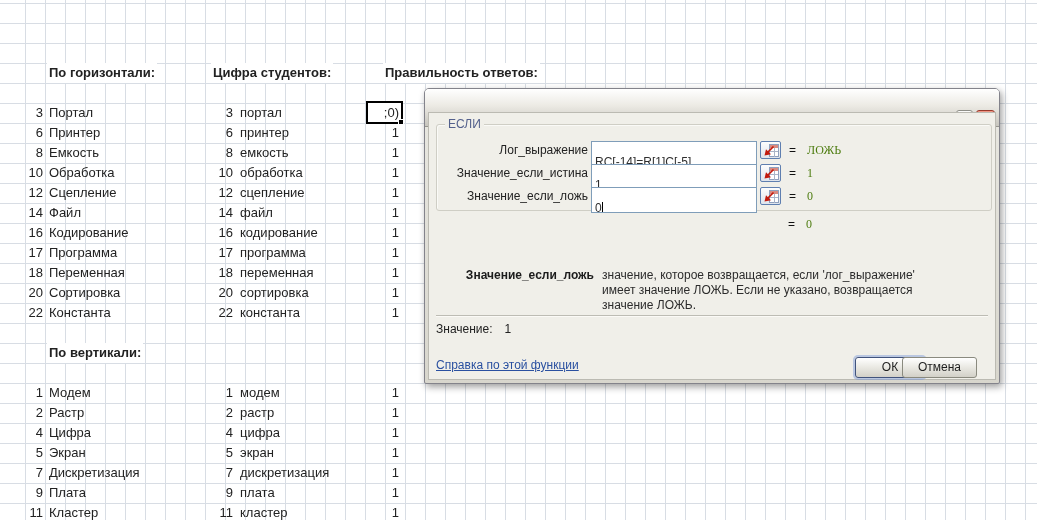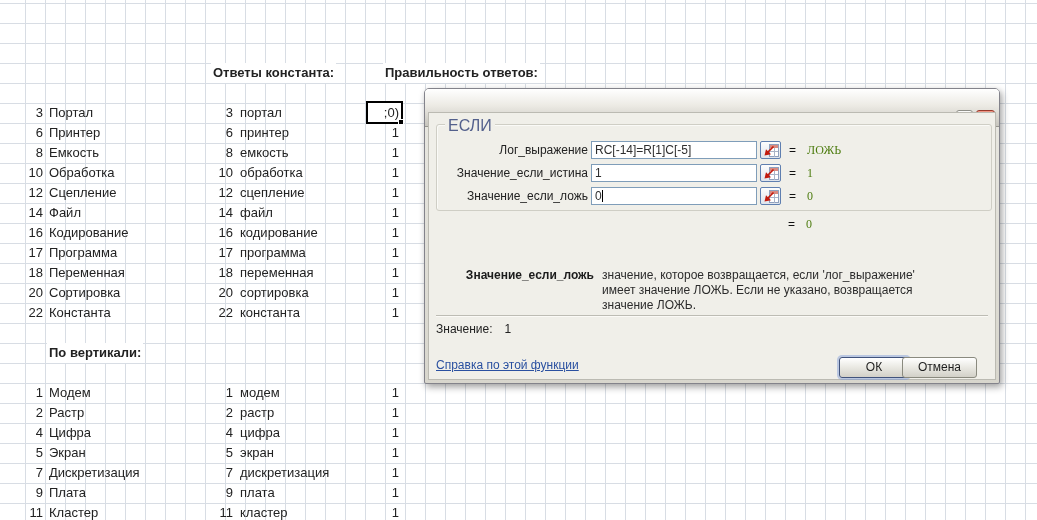--- a/index.html
+++ b/index.html
@@ -70,29 +70,29 @@
     position:absolute; left:3px; right:3px; top:23px; bottom:3px;
     background:#f0efe9; border:1px solid #bbbab2;
   }
   .groupbox {
     position:absolute; left:7px; top:11px; width:556px; height:87px;
     border:1px solid #cfcec5; border-radius:3px;
     box-shadow:inset 1px 1px 0 #fafaf7;
   }
   .groupbox .caption {
     position:absolute; left:8px; top:-8px; background:#f0efe9; padding:0 3px;
-    color:var(--group-caption,#53608c); font-size:16px;
+    color:var(--group-caption,#53608c); font-size:12px;
   }
   .frow { position:absolute; left:0; right:0; height:18px; }
   .frow.r1 { top:16px; } .frow.r2 { top:39px; } .frow.r3 { top:62px; }
   .flabel { position:absolute; left:4px; width:147px; text-align:right; line-height:18px; color:#222; white-space:nowrap; }
   .frow.r1 .flabel { font-weight:normal; }
   .finput {
     position:absolute; left:154px; width:166px; height:18px;
-    border:1px solid #7f9db9; background:#fff; line-height:16px; padding:0 3px;
+    border:1px solid #7f9db9; background:#fff; line-height:16px; padding:12px 3px;
     white-space:nowrap; overflow:hidden;
   }
   .caret { display:inline-block; width:1px; height:12px; background:#000; vertical-align:-2px; }
   .rangebtn {
     position:absolute; left:323px; width:21px; height:18px;
     border:1px solid #5f7fb0; border-radius:2px; background:linear-gradient(#fdfdfd,#dfe4ec);
     display:flex; align-items:center; justify-content:center; padding:0;
   }
   .eq   { position:absolute; left:352px; line-height:18px; color:#111; }
   .rval { position:absolute; left:370px; line-height:18px; color:#4d7c0f;font-family:Liberation Serif, serif; }
@@ -109,29 +109,30 @@
   .helplink {
     position:absolute; left:7px; top:245px; color:var(--link,#2a50a0);
     text-decoration:underline; cursor:pointer; line-height:15px;
   }
   .btn {
     position:absolute; top:244px; height:21px; border-radius:3px;
     background:linear-gradient(#ffffff,#e9e8e2 50%,#d2d0c8);
     border:1px solid #8a8a7f; font-size:12px; color:#1e1e1e;
     font-family:inherit; text-align:center; line-height:19px; padding:0;
   }
-  .btn.ok { left:410px; width:70px; border-color:#41537c; box-shadow:0 0 0 2px rgba(120,150,215,.45); }
+  .btn.ok { left:426px; width:70px; border-color:#41537c; box-shadow:0 0 0 2px rgba(120,150,215,.45); }
   .btn.cancel { left:473px; width:75px; }
 </style>
 </head>
 <body>
 
 <div class="sheet">
 
-  <div class="shead h-col2">Ответы константа:</div>
+  <div class="shead h-col1">По горизонтали:</div>
+  <div class="shead h-col2">Цифра студентов:</div>
   <div class="shead h-col3">Правильность ответов:</div>
   <div class="shead h-vert">По вертикали:</div>
 
   <div class="rows rows-h">
 
       <div class="srow selected">
         <span class="c n1">3</span>
         <span class="c w1">Портал</span>
         <span class="c n2">3</span>
         <span class="c w2">портал</span>

